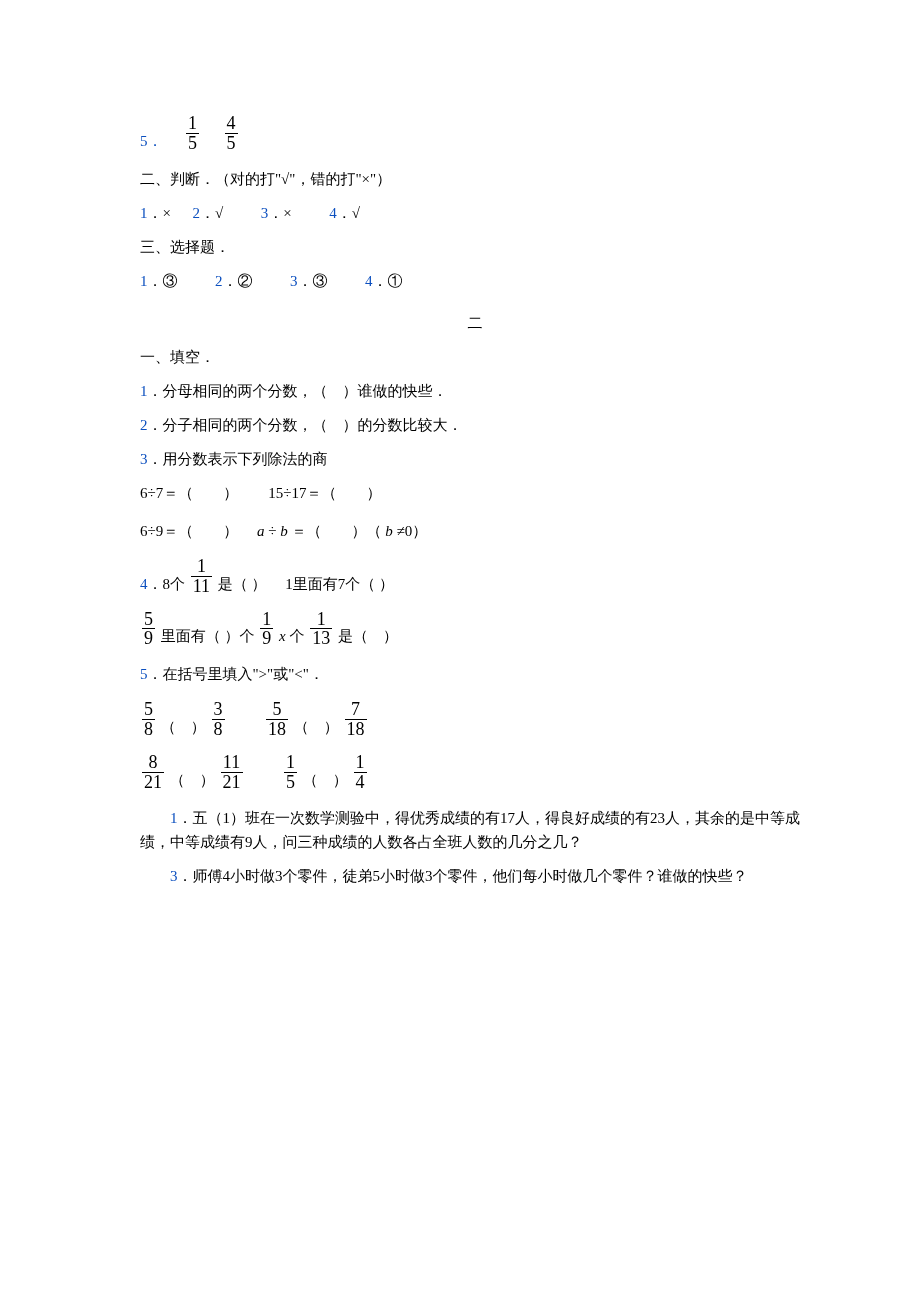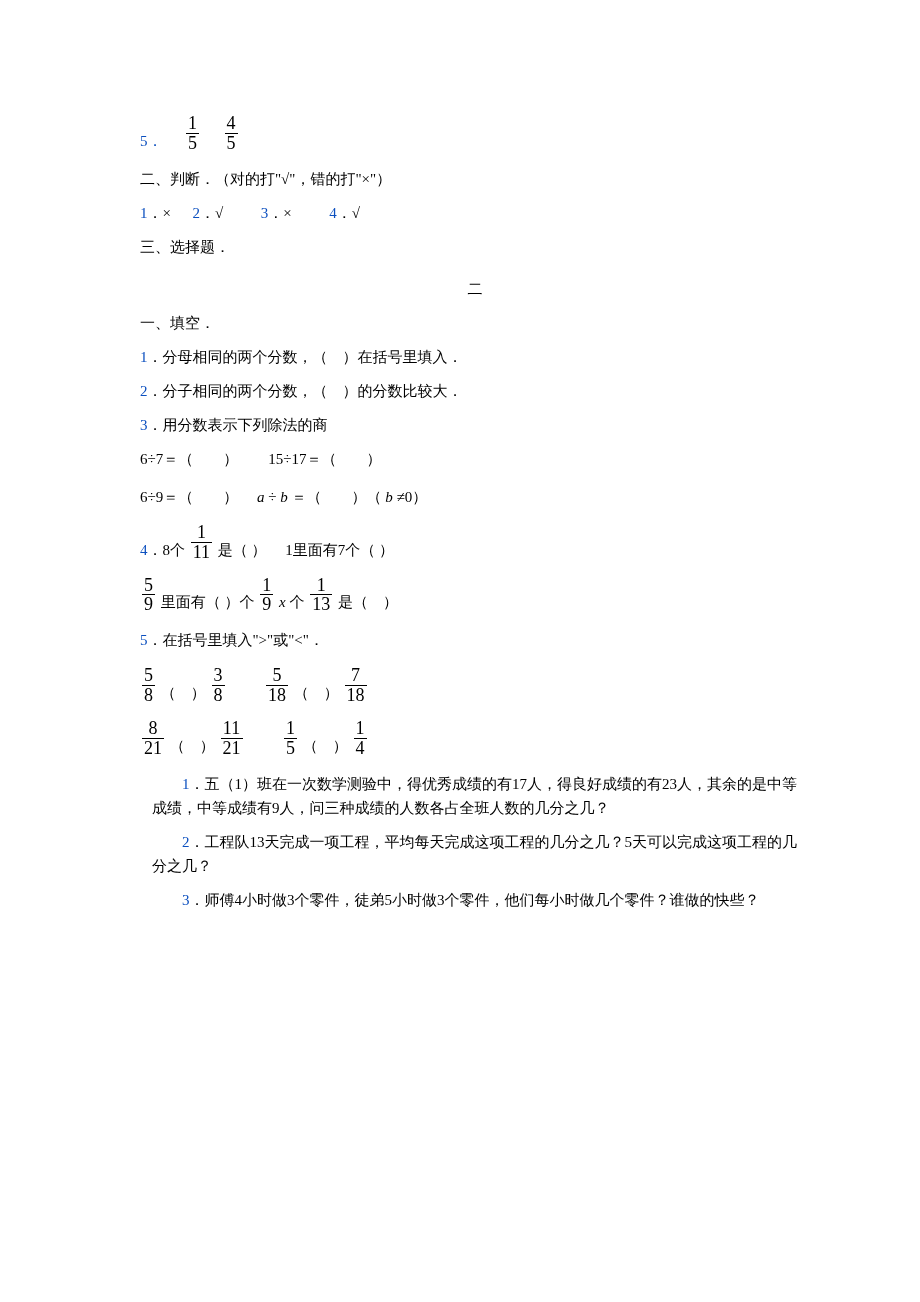--- a/index.html
+++ b/index.html
@@ -44,21 +44,20 @@
   .sub-align {
     display: inline-block;
     vertical-align: bottom;
   }
   .section-title-center {
     text-align: center;
     margin: 18px 0 10px 0;
   }
   .indent {
     text-indent: 2em;
-    margin-left: 12px;
   }
   .math-italic {
     font-family: "Times New Roman", serif;
     font-style: italic;
   }
   .row {
     margin: 14px 0;
   }
   .gap {
     display: inline-block;
@@ -95,27 +94,36 @@
     <span class="gap-sm"></span>
     <span class="blue">2</span><span>．√</span>
     <span class="gap"></span>
     <span class="blue">3</span><span>．×</span>
     <span class="gap"></span>
     <span class="blue">4</span><span>．√</span>
   </div>
 
   <div class="line">三、选择题．</div>
 
+  <div class="line">
+    <span class="blue">1</span><span>．③</span>
+    <span class="gap"></span>
+    <span class="blue">2</span><span>．②</span>
+    <span class="gap"></span>
+    <span class="blue">3</span><span>．③</span>
+    <span class="gap"></span>
+    <span class="blue">4</span><span>．①</span>
+  </div>
 
   <div class="section-title-center">二</div>
 
   <div class="line">一、填空．</div>
 
   <div class="line">
-    <span class="blue">1</span><span>．分母相同的两个分数，（　）在括号里填入．</span>
+    <span class="blue">1</span><span>．分母相同的两个分数，（　）谁做的快些．</span>
   </div>
 
   <div class="line">
     <span class="blue">2</span><span>．分子相同的两个分数，（　）的分数比较大．</span>
   </div>
 
   <div class="line">
     <span class="blue">3</span><span>．用分数表示下列除法的商</span>
   </div>
 
@@ -205,21 +213,18 @@
       <span class="num">1</span>
       <span class="den">4</span>
     </span>
   </div>
 
 
   <div class="line indent">
     <span class="blue">1</span><span>．五（1）班在一次数学测验中，得优秀成绩的有17人，得良好成绩的有23人，其余的是中等成绩，中等成绩有9人，问三种成绩的人数各占全班人数的几分之几？</span>
   </div>
 
-  <div class="line indent">
-    <span class="blue">2</span><span>．工程队13天完成一项工程，平均每天完成这项工程的几分之几？5天可以完成这项工程的几分之几？</span>
-  </div>
 
   <div class="line indent">
     <span class="blue">3</span><span>．师傅4小时做3个零件，徒弟5小时做3个零件，他们每小时做几个零件？谁做的快些？</span>
   </div>
 
 </div>
 
 </body></html>

